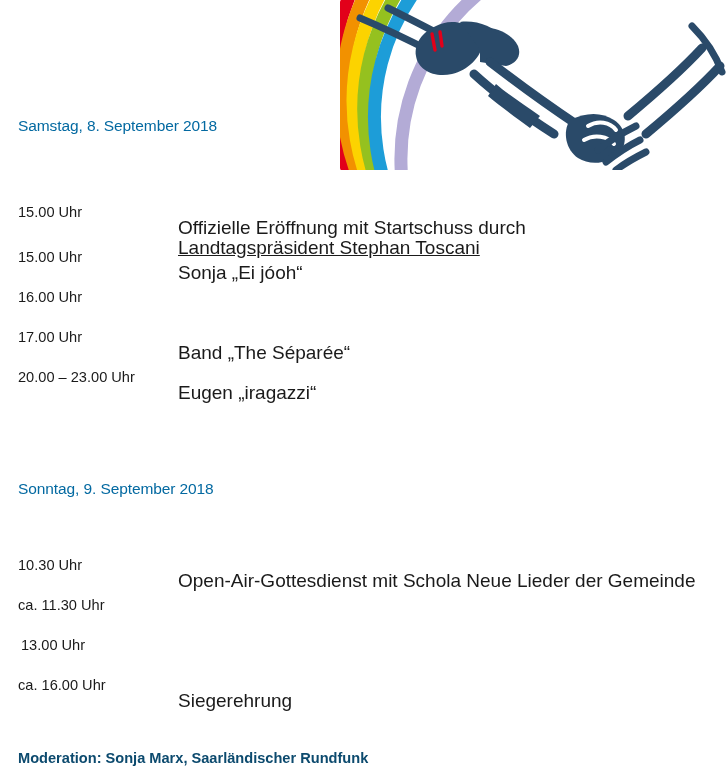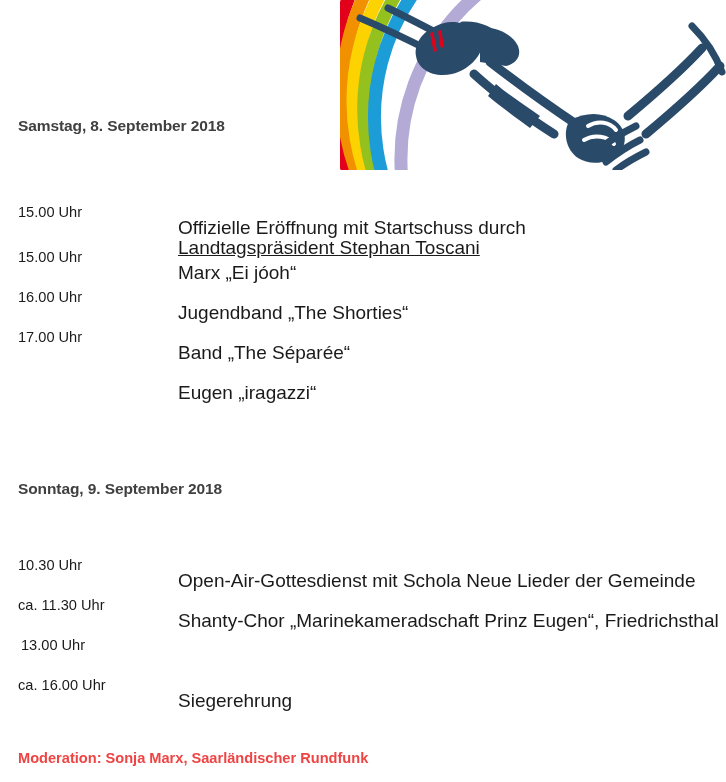--- a/index.html
+++ b/index.html
@@ -35,24 +35,24 @@
     top: 0;
     left: 0;
     width: 726px;
     height: 782px;
   }
 
   .day-heading {
     position: absolute;
     left: 18px;
     font-size: 15.5px;
-    font-weight: bold;
+    font-weight: normal;
     letter-spacing: -0.1px;
     white-space: nowrap;
-    color: #404040;
+    color: #0369a1;
   }
   .day-heading.saturday { top: 117px; }
   .day-heading.sunday   { top: 480px; }
 
   .schedule {
     position: absolute;
     left: 0;
     width: 712px;
   }
   .schedule.saturday { top: 202px; }
@@ -88,21 +88,21 @@
     text-decoration: underline;
   }
 
   .moderation {
     position: absolute;
     left: 18px;
     top: 750px;
     font-size: 14.6px;
     font-weight: bold;
     white-space: nowrap;
-    color: #ef4444;
+    color: #0c4a6e;
   }
 </style>
 </head>
 <body>
 
 <div class="sheet">
 
   <div class="logo">
     <svg width="386" height="170" viewBox="0 0 386 170" xmlns="http://www.w3.org/2000/svg">
       <defs>
@@ -162,51 +162,50 @@
     <div class="event-row tall">
       <span class="event-time">15.00 Uhr</span>
       <span class="event-desc">
         <span>Offizielle Eröffnung mit Startschuss durch</span>
         <span class="line2">Landtagspräsident Stephan Toscani</span>
       </span>
     </div>
 
     <div class="event-row">
       <span class="event-time">15.00 Uhr</span>
-      <span class="event-desc">Marx „Ei jóoh“</span>
+      <span class="event-desc">Sonja „Ei jóoh“</span>
     </div>
 
     <div class="event-row">
       <span class="event-time">16.00 Uhr</span>
-      <span class="event-desc">Jugendband „The Shorties“</span>
     </div>
 
     <div class="event-row">
       <span class="event-time">17.00 Uhr</span>
       <span class="event-desc">Band „The Séparée“</span>
     </div>
 
     <div class="event-row">
+      <span class="event-time">20.00 – 23.00 Uhr</span>
       <span class="event-desc">Eugen „iragazzi“</span>
     </div>
 
   </div>
 
   <div class="day-heading sunday">Sonntag, 9. September 2018</div>
 
   <div class="schedule sunday">
 
     <div class="event-row">
       <span class="event-time">10.30 Uhr</span>
       <span class="event-desc">Open-Air-Gottesdienst mit Schola Neue Lieder der Gemeinde</span>
     </div>
 
     <div class="event-row">
       <span class="event-time">ca. 11.30 Uhr</span>
-      <span class="event-desc">Shanty-Chor „Marinekameradschaft Prinz Eugen“, Friedrichsthal</span>
     </div>
 
     <div class="event-row">
       <span class="event-time indent">13.00 Uhr</span>
     </div>
 
     <div class="event-row">
       <span class="event-time">ca. 16.00 Uhr</span>
       <span class="event-desc">Siegerehrung</span>
     </div>

